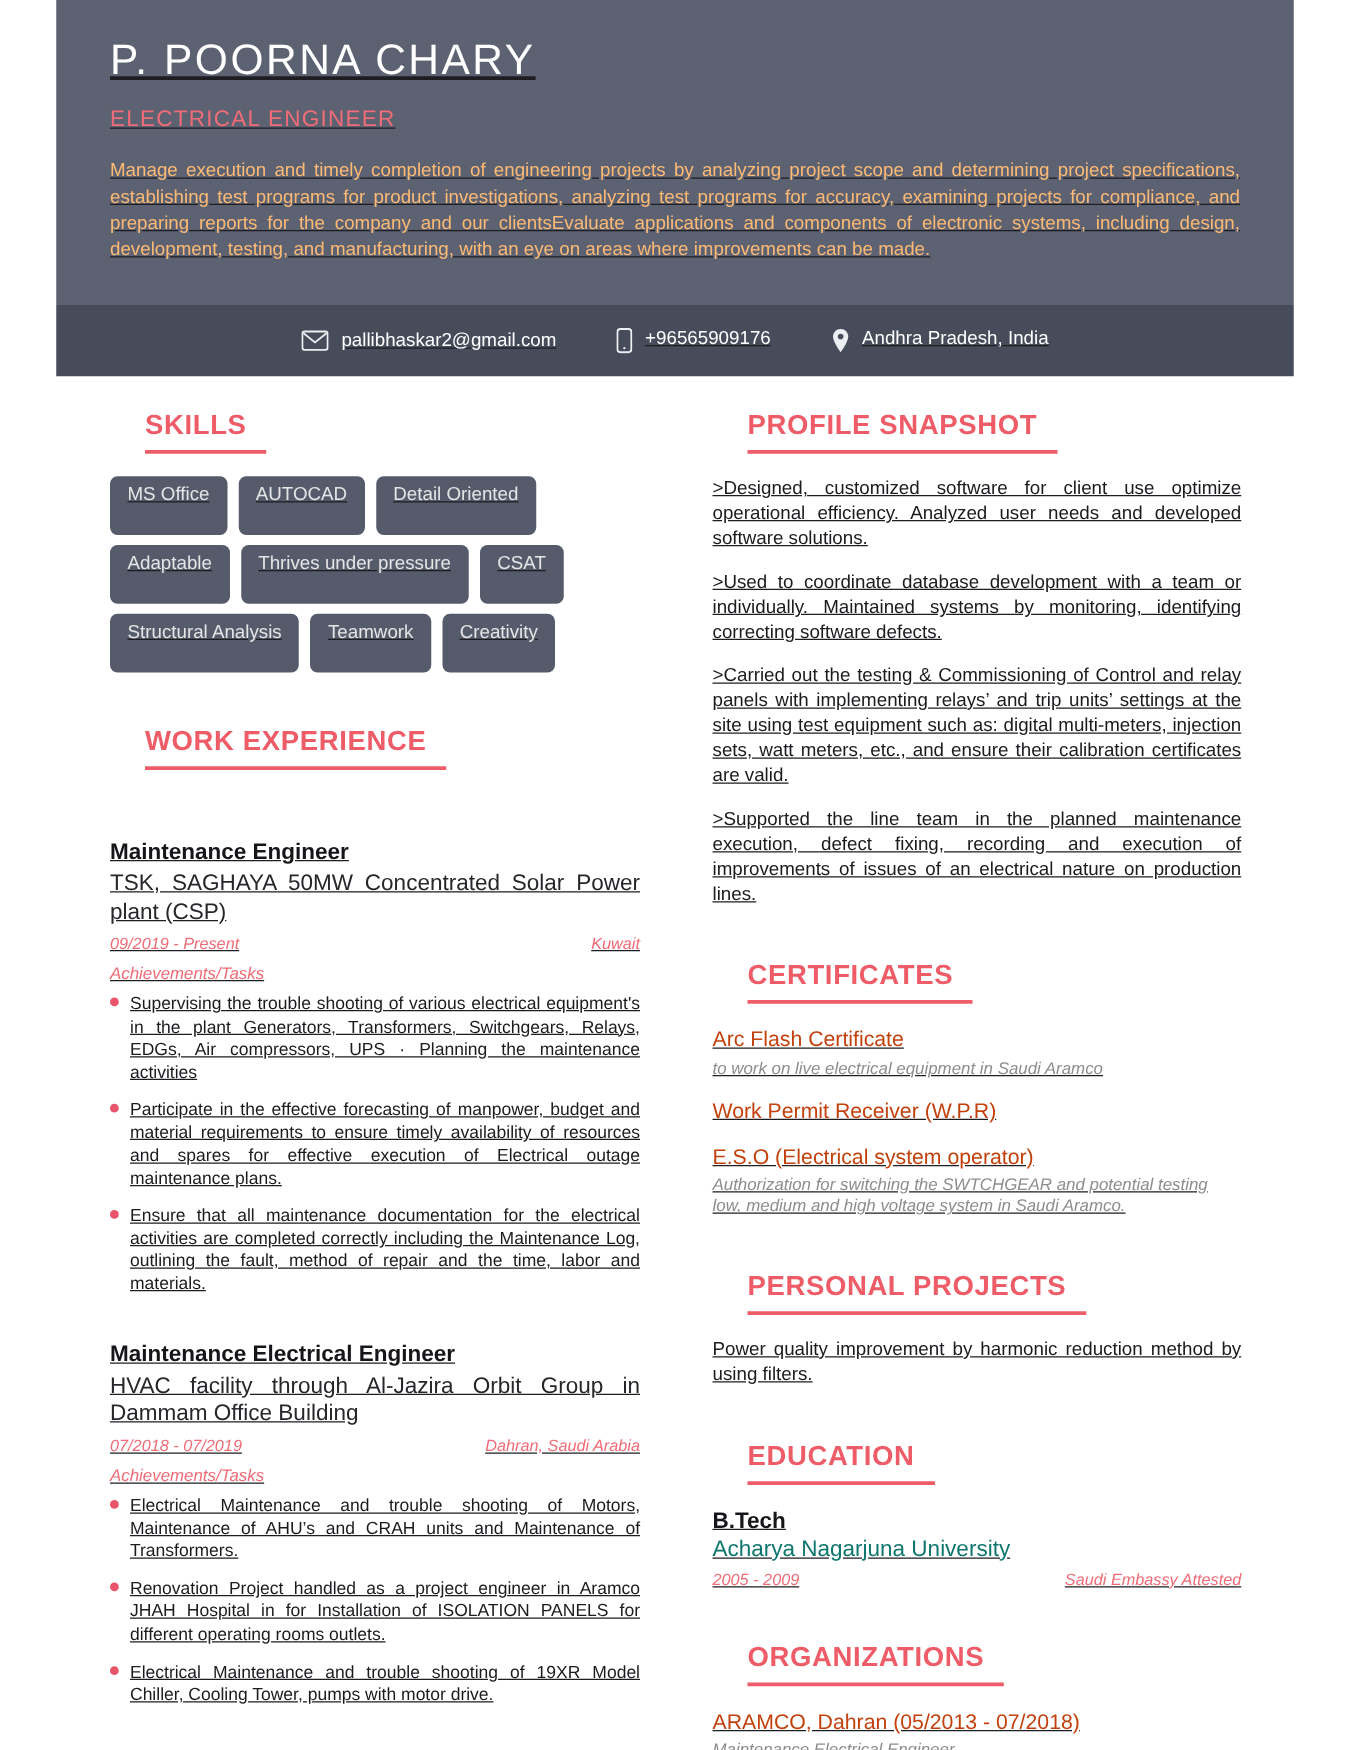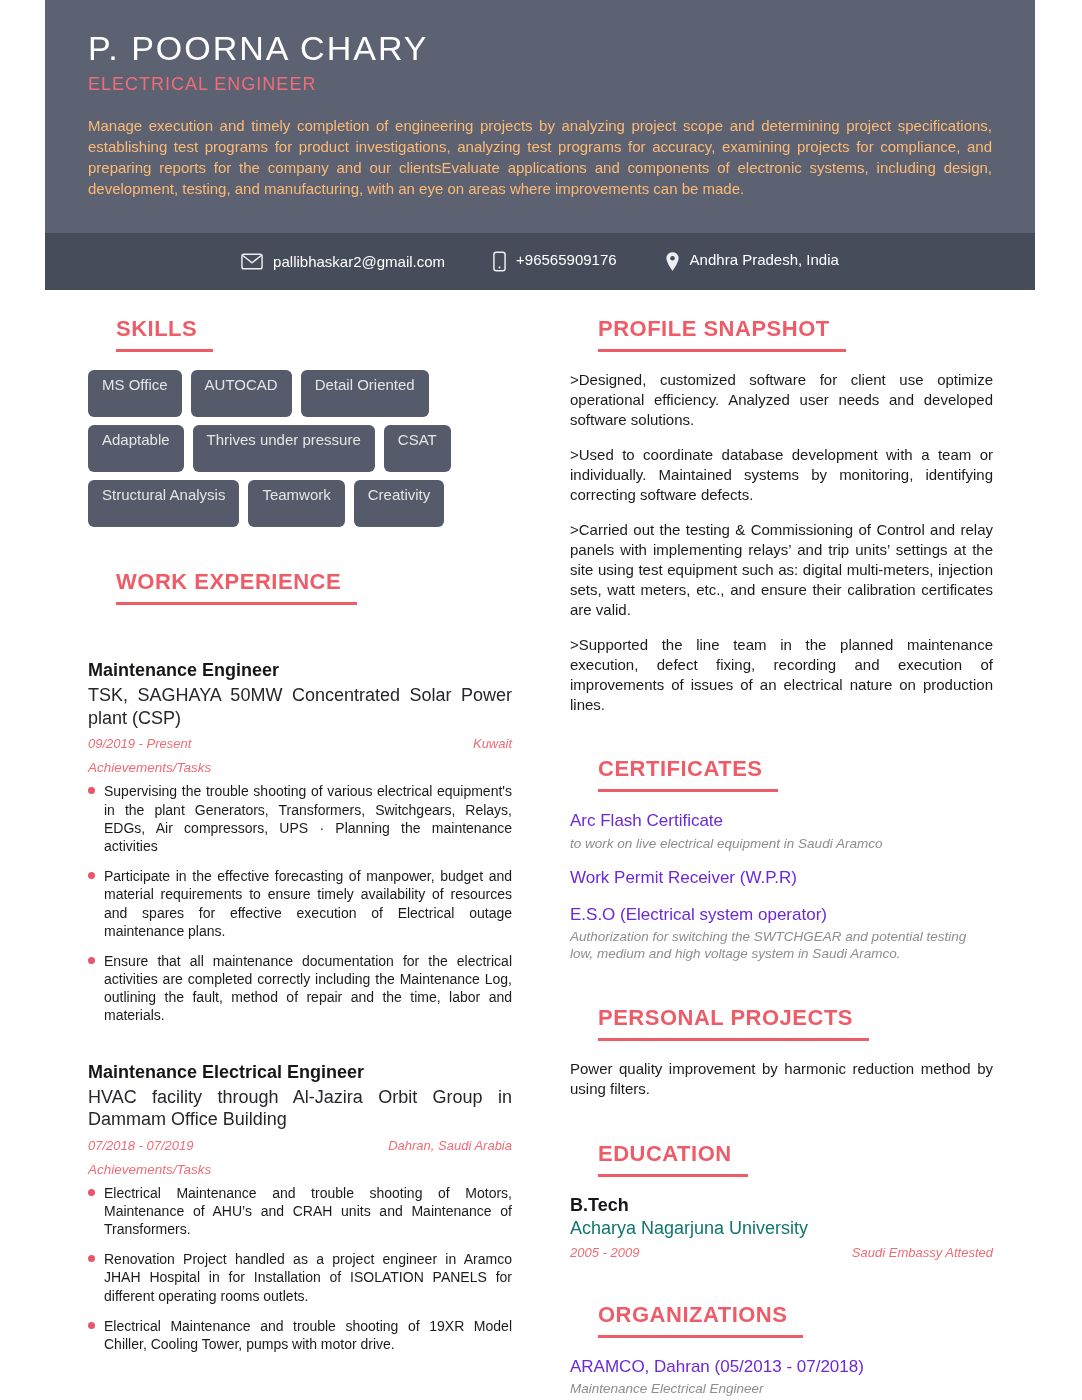--- a/index.html
+++ b/index.html
@@ -2,35 +2,35 @@
 <html><head>
 <meta charset="utf-8">
 <style>
   * { box-sizing: border-box; margin: 0; padding: 0; }
   html, body { background: #ffffff; }
   body {
     width: 1082px; height: 1400px;
     font-family: "Liberation Sans", "DejaVu Sans", sans-serif;
     color: #1e1e22;
   }
-  .page { width: 1082px; height: 1400px; overflow: hidden; background: #fff; }
+  .page { width: 1082px; height: 1400px; overflow: hidden; background: #fff; text-decoration: underline; }
 
   
   .hdr {
     margin: 0 47px 0 45px;
     background: #5d6272;
     padding: 30px 43px 34px 43px;
   }
   .hdr h1 {
     color: #ffffff; font-size: 34px; font-weight: 500;
     letter-spacing: 2px; line-height: 1.1;
   }
   .hdr .subtitle {
     color: #f06c77; font-size: 18px; font-weight: 400;
-    letter-spacing: 1px; margin-top: 7px;
+    letter-spacing: 1px; margin-top: 18px;
   }
   .hdr .summary {
     margin-top: 20px; color: #fdba74; font-size: 15px;
     line-height: 1.4; text-align: justify;
   }
   .contact {
     margin: 0 47px 0 45px;
     background: #474c5b;
     height: 57px;
     display: flex; align-items: center; justify-content: center;
@@ -77,21 +77,21 @@
   }
   .job li::before {
     content: ""; position: absolute; left: 0; top: 5px;
     width: 7px; height: 7px; border-radius: 50%;
     background: #e9566b;
   }
 
   
   .para { font-size: 15px; line-height: 1.33; text-align: justify; color: #1b1b1f; margin-bottom: 15px; }
   .item { margin-bottom: 15px; }
-  .item-title { font-size: 17px; font-weight: 400; color: #6d28d9; line-height: 1.25; }
+  .item-title { font-size: 17px; font-weight: 400; color: #c2410c; line-height: 1.25; }
   .item-sub { font-size: 13.5px; font-style: italic; color: #8d8d8d; line-height: 1.3; margin-top: 3px; }
   .edu-degree { font-size: 18px; font-weight: 700; color: #16161a; }
   .edu-school { font-size: 18px; color: #0f766e; margin-top: 2px; }
 </style>
 </head>
 <body>
 
 <div class="page">
 
   <header class="hdr">

